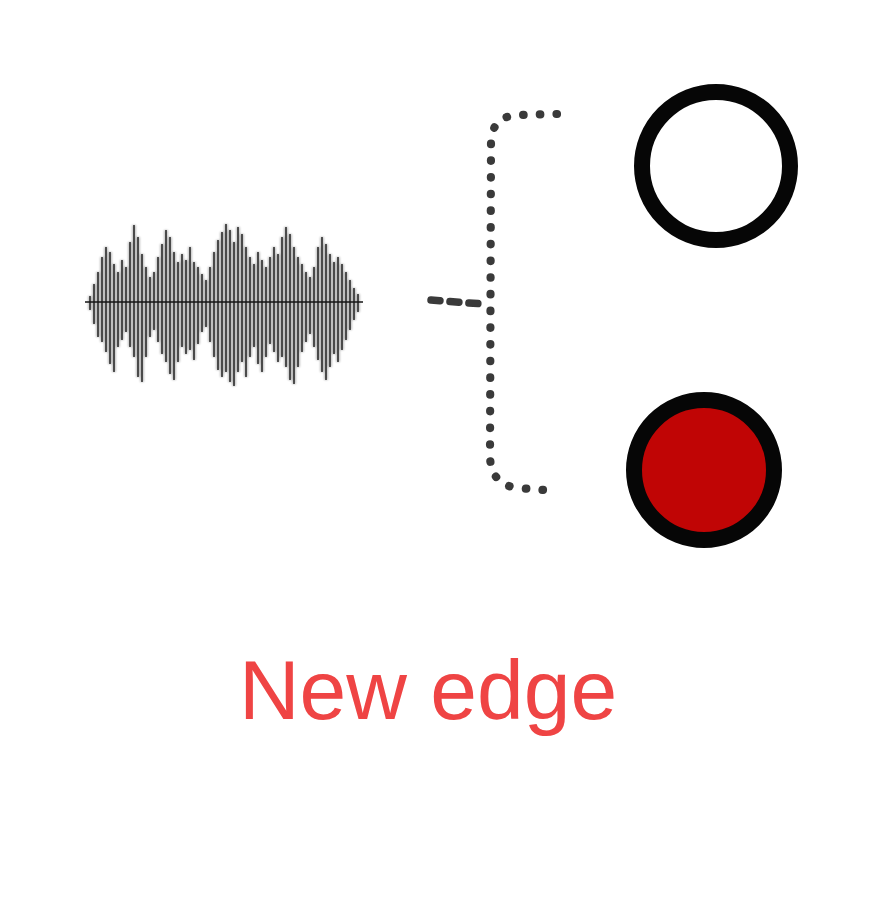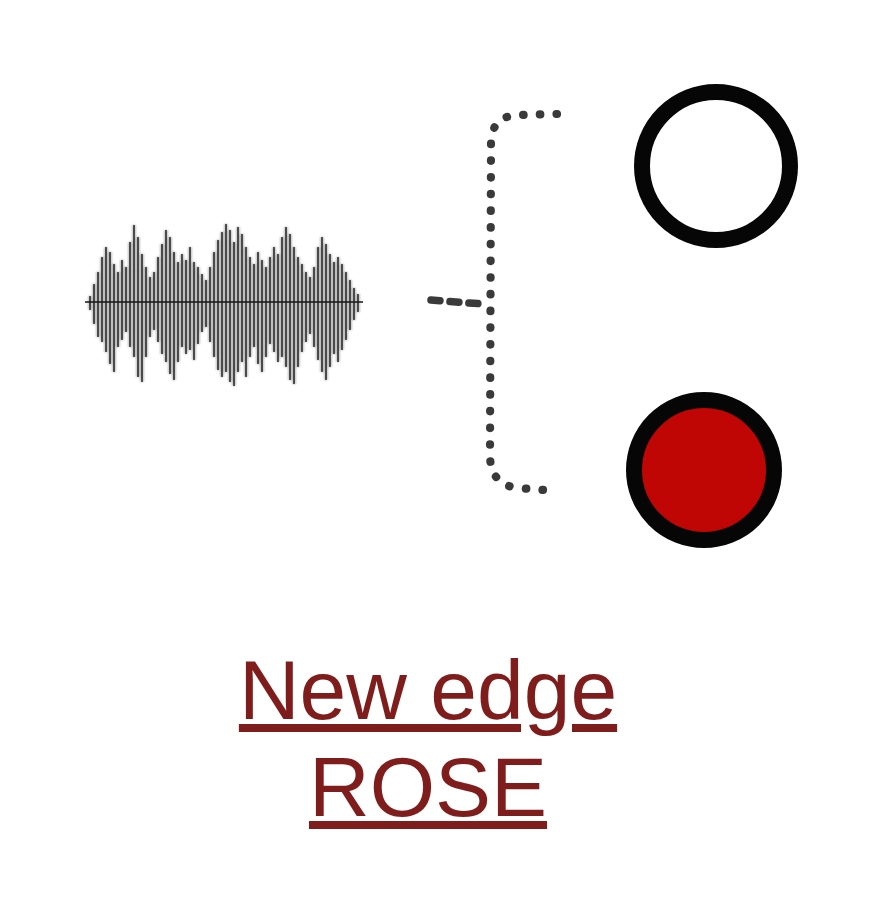--- a/index.html
+++ b/index.html
@@ -190,18 +190,17 @@
 
     <path d="M431,300 L483,304" fill="none" stroke-width="7.5" stroke-linecap="round" stroke-dasharray="9 10" stroke="#3a3a3a"></path>
 
     <path d="M557,114 L518,115 Q492,116 491,142 L490,455 Q490,484 517,488 L557,491" fill="none" stroke-width="8.2" stroke-linecap="round" stroke-dasharray="0.5 16.2" stroke="#3a3a3a"></path>
 
     <circle cx="716" cy="166" r="74" stroke-width="16" fill="#ffffff" stroke="#060606"></circle>
 
     <circle cx="704" cy="470" r="70" stroke-width="16" fill="#c00505" stroke="#060606"></circle>
   </svg>
 
-  <div class="caption" style="color: #7f1d1d; text-decoration: underline;">
+  <div class="caption" style="color: #ef4444;">
     <div>New edge</div>
-    <div>ROSE</div>
   </div>
 
 </div>
 
 </body></html>

